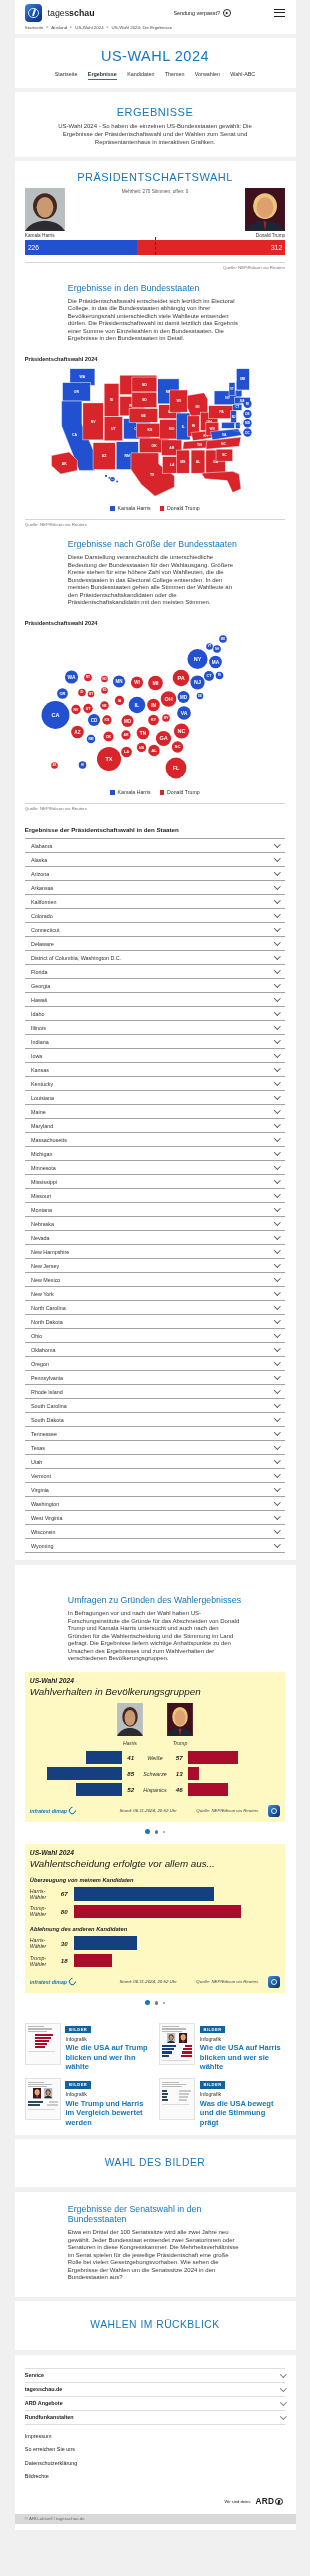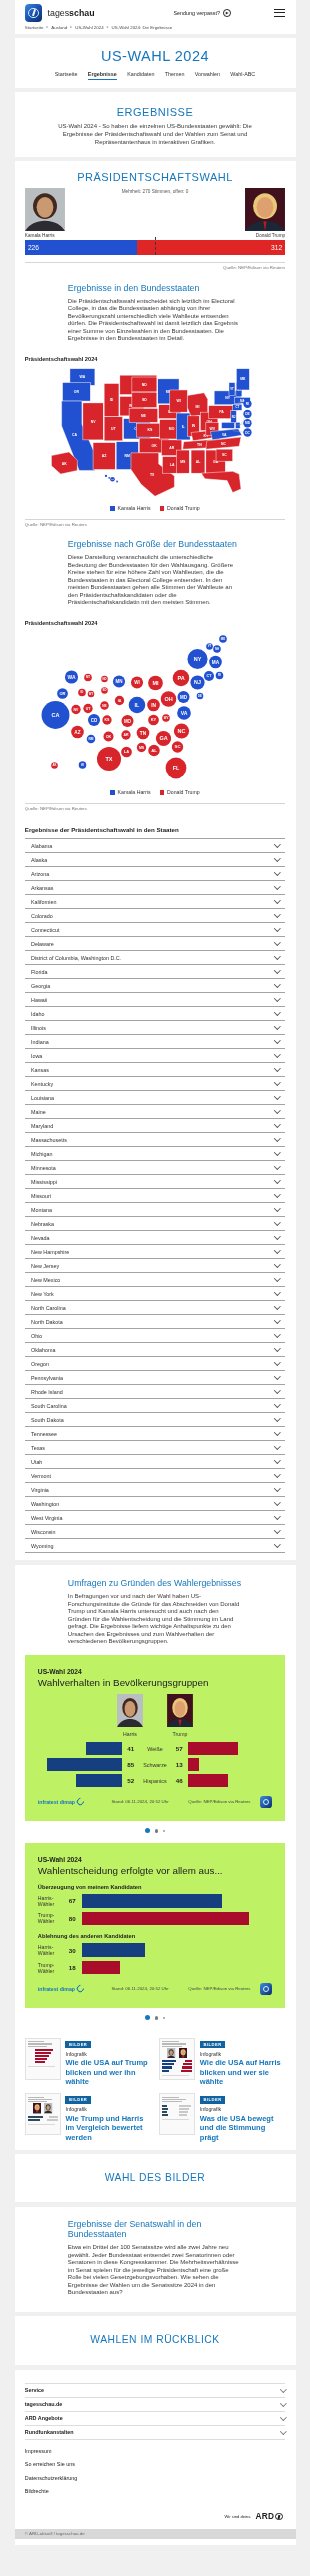--- a/index.html
+++ b/index.html
@@ -50,21 +50,21 @@
   .map-label{font-size:5.7px;font-weight:700;color:#1d1d1d;margin:13.4px 0 3.1px 0;}
   .legend{display:flex;justify-content:center;gap:9.3px;font-size:5.2px;color:#333;margin-top:3.1px;}
   .legend .sw{display:inline-block;width:4.7px;height:4.7px;margin-right:2.6px;position:relative;top:0.5px;}
   .list-head{font-size:6.2px;font-weight:700;color:#1d1d1d;margin:15.5px 0 5.2px 0;}
   .acc{border-bottom:0.5px solid #a3a3a3;}
   .acc-row{display:flex;align-items:center;justify-content:space-between;border-top:0.5px solid #a3a3a3;height:13px;padding:0 5.2px 0 6.2px;cursor:pointer;}
   .acc-row span{font-size:5.4px;color:#333;}
   .chev{width:3.6px;height:3.6px;border-right:0.8px solid #555;border-bottom:0.8px solid #555;transform:rotate(45deg);margin-top:-2.1px;}
   
   .polls{padding:10.3px 10.3px 8.3px 10.3px;}
-  .chart-card{background:#bef264;padding:13px;margin-top:9.3px;}
+  .chart-card{background:#fef9c3;padding:5px;margin-top:9.3px;font-style:italic;}
   .cc-kicker{font-size:6.7px;font-weight:700;color:#1d1d1d;}
   .cc-title{font-size:9.8px;color:#222;margin-top:2.1px;}
   .cc-photos{display:flex;justify-content:center;gap:24px;margin-top:6.2px;}
   .cc-ph{text-align:center;}
   .cc-ph .nm{font-size:5.2px;color:#333;margin-top:1.6px;}
   .demo-row{display:flex;align-items:center;margin-top:2.6px;}
   .dz{flex:1;display:flex;}
   .dz.left{justify-content:flex-end;}
   .dbar{height:13.4px;}
   .dval{width:17.6px;text-align:center;font-size:6.2px;font-weight:700;color:#222;}
@@ -652,21 +652,21 @@
             <span class="chev"></span>
           </div>
           <div class="acc-row">
             <span>Wyoming</span>
             <span class="chev"></span>
           </div>
         </div>
     </div>
 
     <div class="card polls">
-      <div class="sub-blk" style="margin-top:3px;">
+      <div class="sub-blk" style="margin-top:20px;">
         <h3 class="h-sub">Umfragen zu Gründen des Wahlergebnisses</h3>
         <p>In Befragungen vor und nach der Wahl haben US-Forschungsinstitute die Gründe für das Abschneiden von Donald Trump und Kamala Harris untersucht und auch nach den Gründen für die Wahlentscheidung und die Stimmung im Land gefragt. Die Ergebnisse liefern wichtige Anhaltspunkte zu den Ursachen des Ergebnisses und zum Wahlverhalten der verschiedenen Bevölkerungsgruppen.</p>
       </div>
 
       <div class="chart-card">
         <div class="cc-kicker">US-Wahl 2024</div>
         <div class="cc-title">Wahlverhalten in Bevölkerungsgruppen</div>
         <div class="cc-photos">
           <div class="cc-ph">
               <div id="mini-harris"><svg width="26" height="33" viewBox="0 0 50 64">

